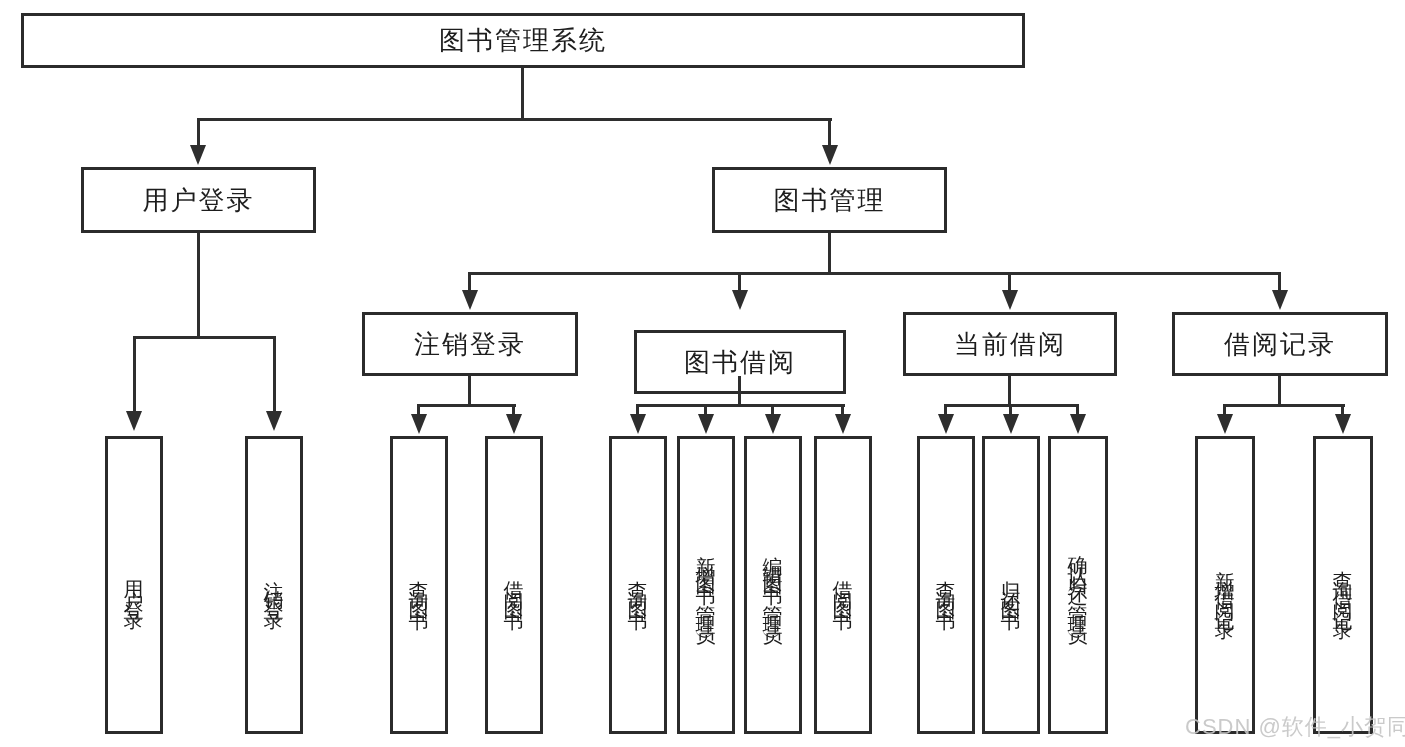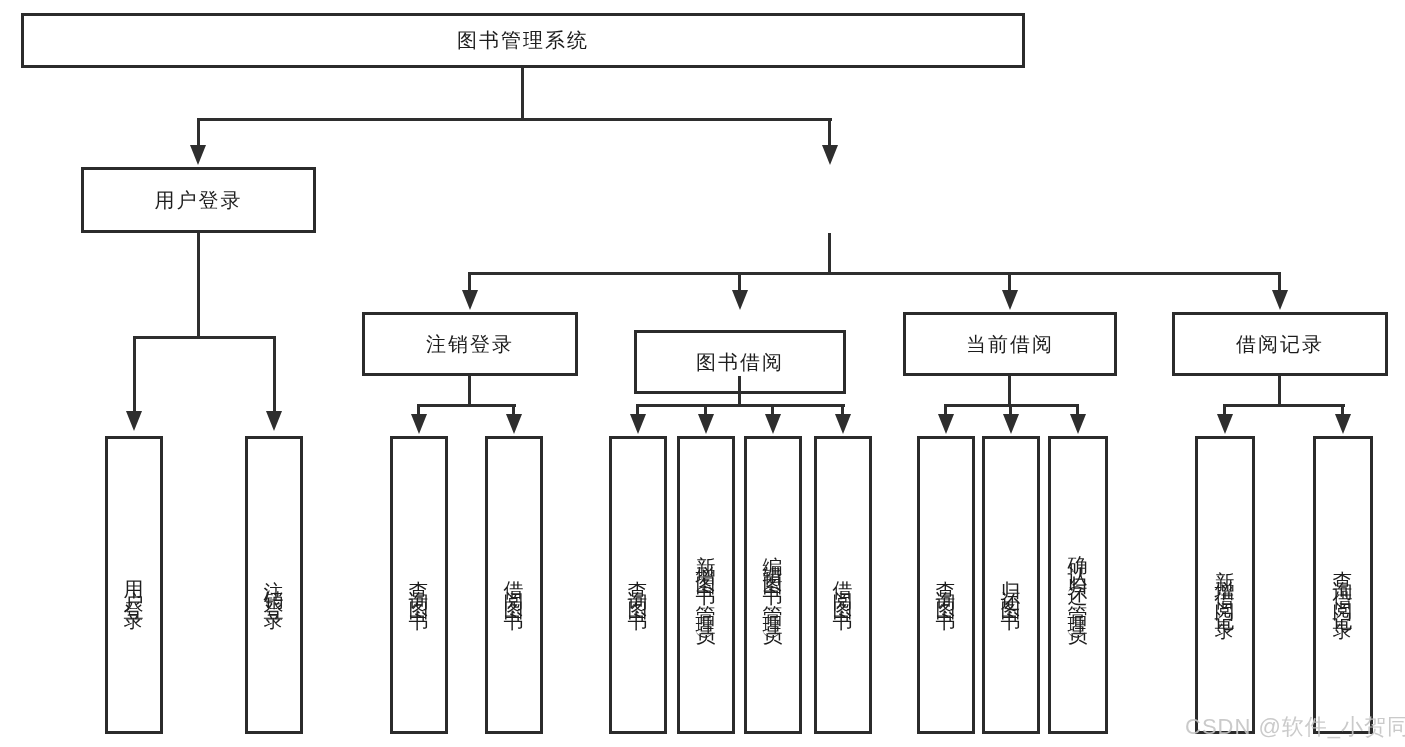--- a/index.html
+++ b/index.html
@@ -12,21 +12,21 @@
   }
   
   .node {
     position:absolute;
     box-sizing:border-box;
     border:3px solid #2b2b2b;
     background:#ffffff;
     display:flex;
     align-items:center;
     justify-content:center;
-    font-size:20px;
+    font-size:26px;
     letter-spacing:2px;
     color:#1d1d1d;
     text-align:center;
   }
   .node.v {
     writing-mode:vertical-rl;
     font-size:20px;
     letter-spacing:10px;
     line-height:1;
   }
@@ -70,20 +70,21 @@
     opacity:0.9;
   }
 </style>
 </head>
 <body>
 
 <div class="canvas">
 
   <div class="node b-root">图书管理系统</div>
   <div class="node b-login">用户登录</div>
+  <div class="node b-mgmt">图书管理</div>
 
   <div class="node b-rec">注销登录</div>
   <div class="node b-borrow">图书借阅</div>
   <div class="node b-cur">当前借阅</div>
   <div class="node b-hist">借阅记录</div>
 
   <div class="node v b-a1">用户登录</div>
   <div class="node v b-a2">注销登录</div>
   <div class="node v b-b1">查询图书</div>
   <div class="node v b-b2">借阅图书</div>

